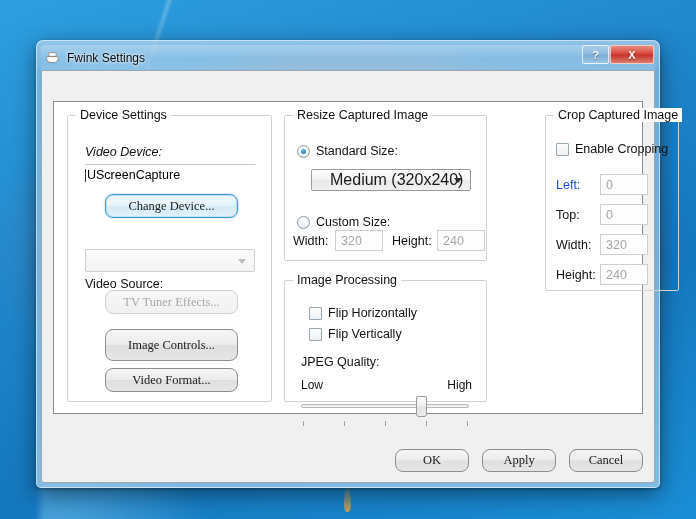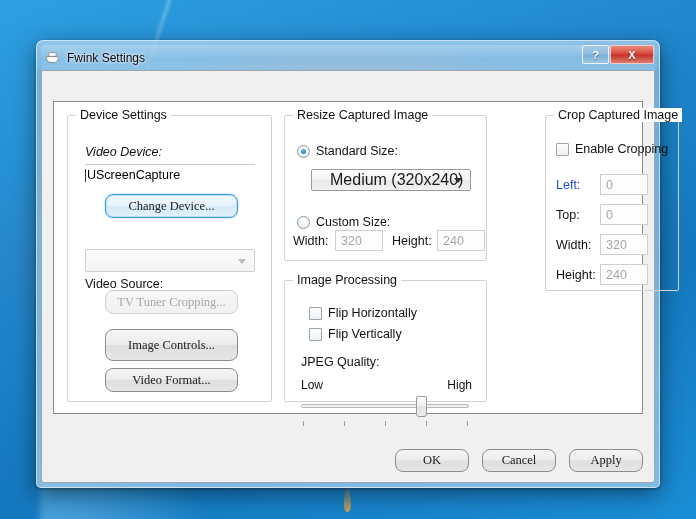--- a/index.html
+++ b/index.html
@@ -353,21 +353,21 @@
           <div class="devicename" style="position:absolute; left:19px; top:52px;">UScreenCapture</div>
 
           <div class="btn focused" style="position:absolute; left:37px; top:78px; width:133px; height:24px;">Change Device...</div>
 
           <div class="lbl" style="position:absolute; left:17px; top:113px;margin-top:48px;">Video Source:</div>
           <div class="combo disabled" style="position:absolute; left:17px; top:133px; width:170px; height:23px;">
             <span></span>
             <span class="arrow"></span>
           </div>
 
-          <div class="btn disabled" style="position:absolute; left:37px; top:174px; width:133px; height:24px;">TV Tuner Cropping...</div>
+          <div class="btn disabled" style="position:absolute; left:37px; top:174px; width:133px; height:24px;">TV Tuner Effects...</div>
           <div class="btn" style="position:absolute; left:37px; top:213px; width:133px; height:32px;">Image Controls...</div>
           <div class="btn" style="position:absolute; left:37px; top:252px; width:133px; height:24px;">Video Format...</div>
         </div>
 
         <div class="group" style="left:230px; top:13px; width:203px; height:146px;">
           <div class="legend">Resize Captured Image</div>
 
           <div class="radio-row" style="left:12px; top:28px;">
             <span class="radio checked"></span>
             <span class="lbl">Standard Size:</span>
@@ -435,19 +435,19 @@
           <div class="tbox disabled" style="position:absolute; left:54px; top:118px; width:48px; height:21px;">320</div>
 
           <div class="lbl" style="position:absolute; left:10px; top:152px;">Height:</div>
           <div class="tbox disabled" style="position:absolute; left:54px; top:148px; width:48px; height:21px;">240</div>
         </div>
 
       </div>
 
       <div id="footer-buttons">
         <div class="btn fbtn">OK</div>
+        <div class="btn fbtn">Apply</div>
         <div class="btn fbtn">Cancel</div>
-        <div class="btn fbtn">Apply</div>
       </div>
 
     </div>
   </div>
 </div>
 
 </body></html>

